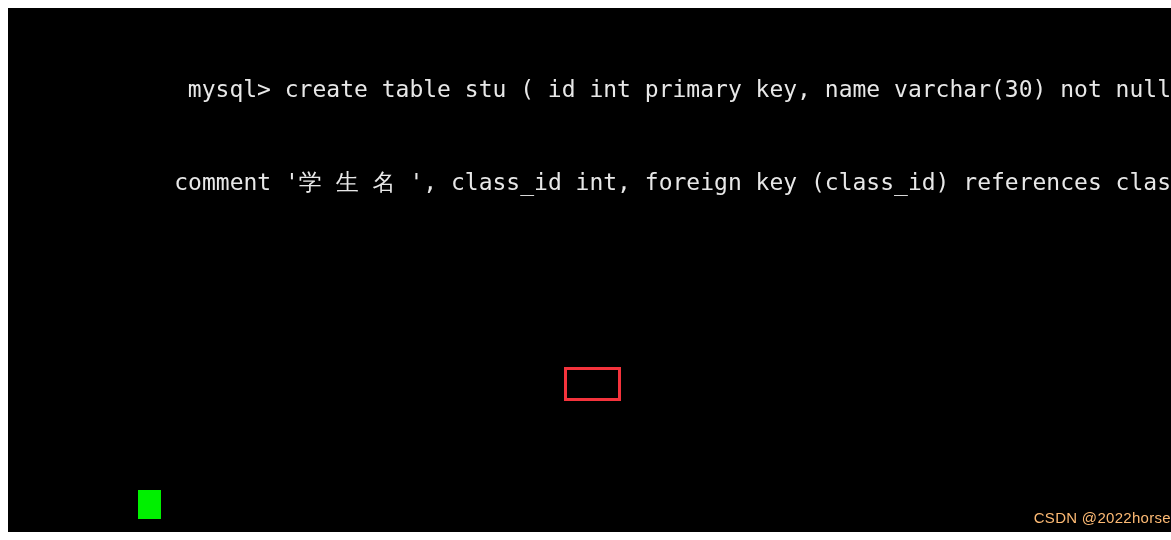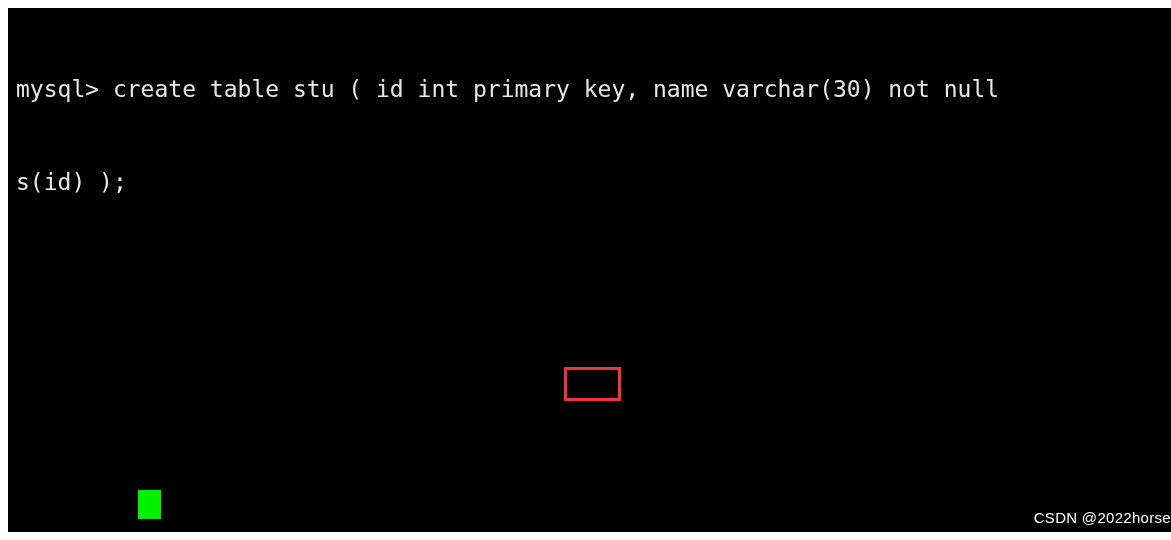--- a/index.html
+++ b/index.html
@@ -13,20 +13,21 @@
     overflow: hidden;
     font-family: "DejaVu Sans Mono", "Liberation Mono", monospace;
   }
 
   
   #page {
     position: relative;
     width: 1171px;
     height: 540px;
     background: #ffffff;
+    text-align: right;
   }
 
   #terminal {
     position: absolute;
     left: 8px;
     top: 8px;
     width: 1163px;
     height: 524px;
     background: #000000;
     overflow: hidden;
@@ -75,35 +76,35 @@
     background: #00f000;
   }
 
   
   #watermark {
     position: absolute;
     right: 0px;
     bottom: 6px;
     font-family: "Liberation Sans", sans-serif;
     font-size: 15px;
-    color: #ffffff;
+    color: #fdba74;
     letter-spacing: 0.3px;
     white-space: nowrap;
   }
 </style>
 </head>
 <body>
 
 <div id="page">
 
   <div id="terminal">
 
     <div id="screen">
       <span class="line">mysql&gt; create table stu ( id int primary key, name varchar(30) not null</span>
-      <span class="line">s(id) );</span>
+      <span class="line"> comment '学 生 名 ', class_id int, foreign key (class_id) references clas</span>
       <span class="line blank"></span>
       
       
       
       
       
       
       
       
       

